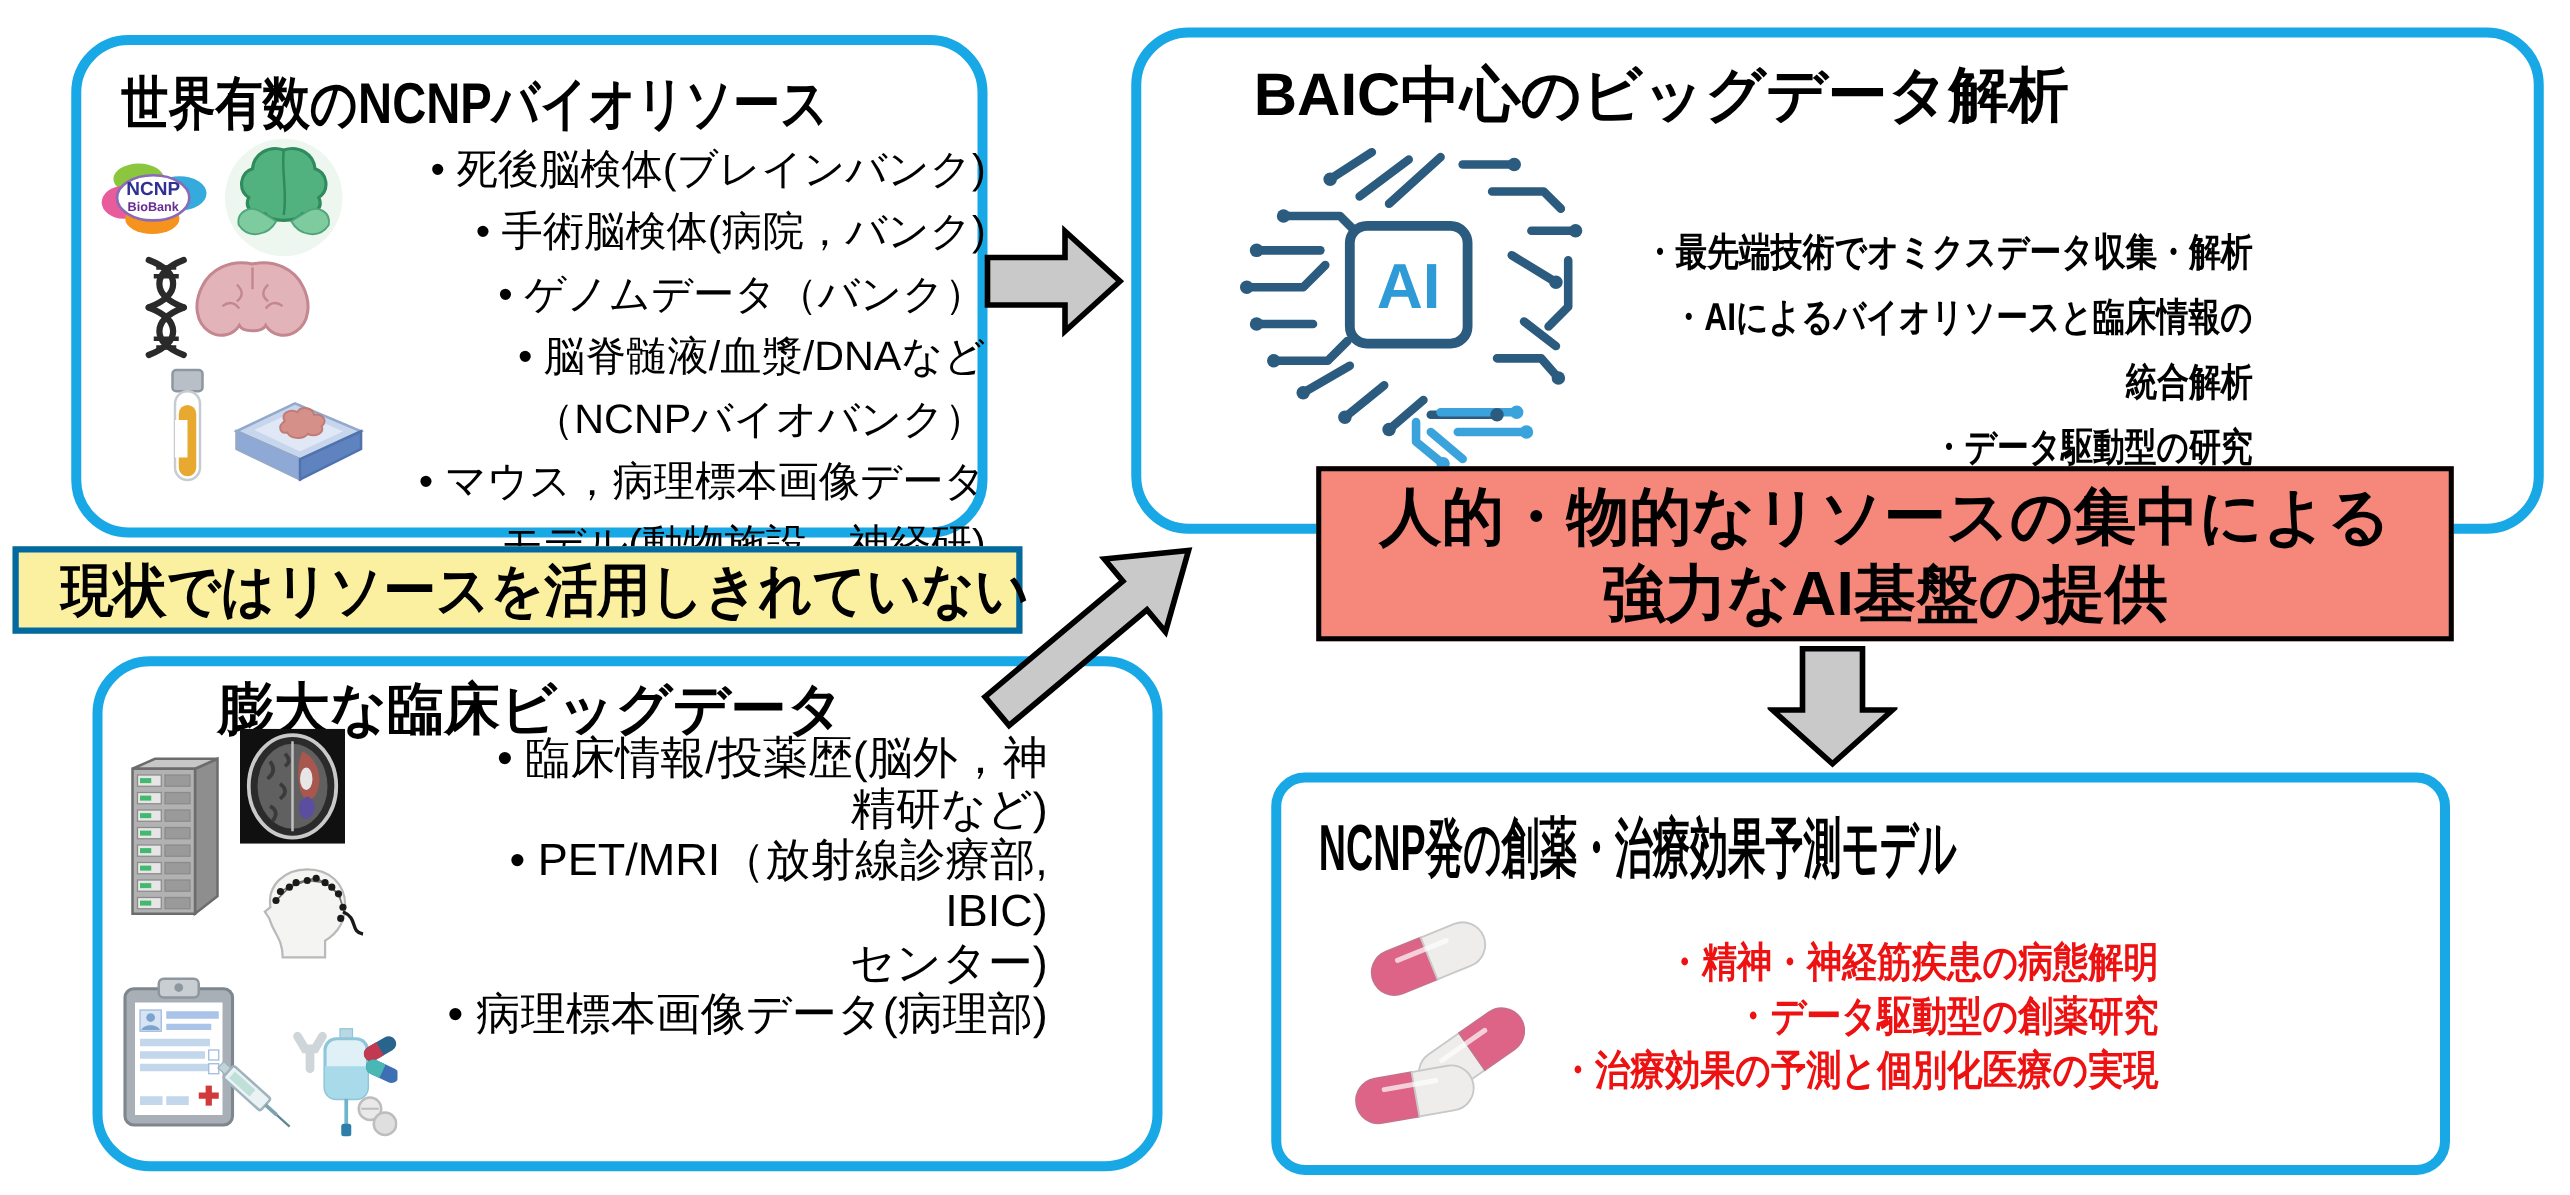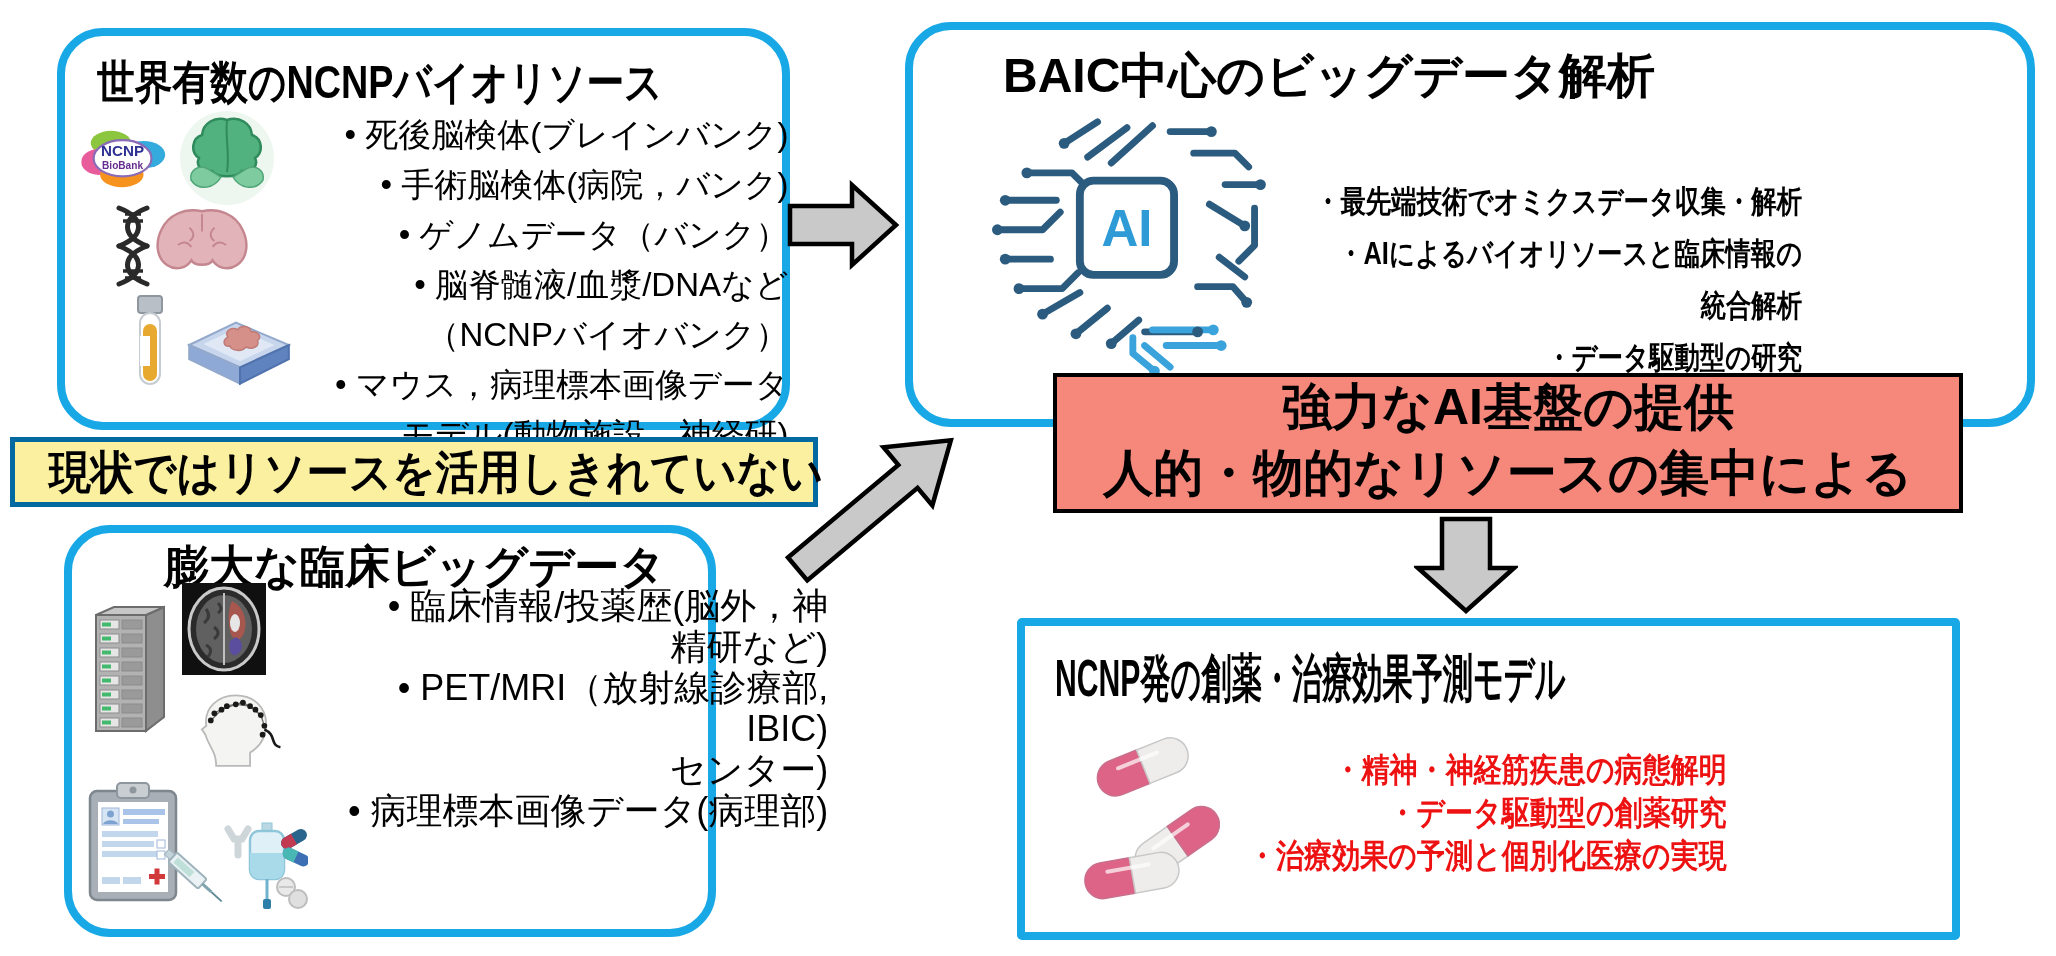--- a/index.html
+++ b/index.html
@@ -117,21 +117,21 @@
       <div class="bline">• マウス，病理標本画像データ</div>
       <div class="bline cont">モデル(動物施設，神経研)</div>
     </div>
   </div>
 
   <div class="abs" style="left:10px;top:437px;width:798px;height:60px;background:var(--banner-yellow);
               border:5px solid #0369a1;text-align:center;">
     <span style="display:inline-block;font-size:46px;font-weight:bold;line-height:60px;white-space:nowrap;transform:scaleX(.92);">現状ではリソースを活用しきれていない</span>
   </div>
 
-  <div class="bluebox" style="left:64px;top:525px;width:652px;height:412px;">
+  <div class="bluebox" style="left:74px;top:525px;width:856px;height:412px;">
     <div class="title" style="left:92px;top:4px;font-size:45px;">膨大な臨床ビッグデータ</div>
 
     <span class="abs" style="left:16px;top:72px;">
       <svg width="82" height="134" viewBox="0 0 82 134">
         <polygon points="58,10 76,2 76,112 58,126" fill="#8E8E8E" stroke="#6C6C6C" stroke-width="2"></polygon>
         <polygon points="8,10 26,2 76,2 58,10" fill="#C7C7C7" stroke="#6C6C6C" stroke-width="2"></polygon>
         <rect x="8" y="10" width="50" height="116" fill="#B2B2B2" stroke="#6C6C6C" stroke-width="2"></rect>
         <g id="sv">
           <rect x="12" y="15" width="19" height="9" fill="#E6E6E6" stroke="#8B8B8B"></rect>
           <rect x="14" y="17.5" width="9" height="4" fill="#43B96E"></rect>
@@ -304,25 +304,25 @@
     <div class="lines sxl" style="left:402px;top:146px;font-size:31px;font-weight:bold;line-height:52px;transform:scaleX(.82);">
       <div class="bline">・最先端技術でオミクスデータ収集・解析</div>
       <div class="bline">・AIによるバイオリソースと臨床情報の</div>
       <div class="bline cont-s">統合解析</div>
       <div class="bline">・データ駆動型の研究</div>
     </div>
   </div>
 
   <div class="abs" style="left:1053px;top:373px;width:902px;height:132px;background:var(--highlight-salmon);
               border:4px solid #000;z-index:3;text-align:center;font-weight:bold;">
+    <div style="font-size:50px;line-height:64px;margin-top:4px;white-space:nowrap;">人的・物的なリソースの集中による</div>
     <div style="font-size:50px;line-height:60px;white-space:nowrap;">強力なAI基盤の提供</div>
-    <div style="font-size:50px;line-height:64px;margin-top:4px;white-space:nowrap;">人的・物的なリソースの集中による</div>
-  </div>
-
-  <div class="bluebox" style="left:1017px;top:618px;width:943px;height:322px;border-radius:5px;">
+  </div>
+
+  <div class="bluebox" style="left:1017px;top:618px;width:943px;height:322px;border-radius:27px;">
     <div class="title sxl" style="left:30px;top:18px;font-size:52px;transform:scaleX(.58);">NCNP発の創薬・治療効果予測モデル</div>
 
     <span class="abs" style="left:45px;top:110px;">
       <svg width="150" height="180" viewBox="0 0 150 180">
         <g transform="translate(22,32) rotate(-22)">
           <path d="M48,0 H18 A18,18 0 0 0 18,36 H48 Z" fill="#DD6487" stroke="#C96F8C" stroke-width="1.5"></path>
           <path d="M48,0 H77 A18,18 0 0 1 77,36 H48 Z" fill="#EFEDEB" stroke="#C8C8C8" stroke-width="1.5"></path>
           <line x1="24" y1="10" x2="66" y2="10" stroke="#FFFFFF" stroke-width="4" stroke-linecap="round" opacity="0.7"></line>
         </g>
         <g transform="translate(58,118) rotate(-35)">

